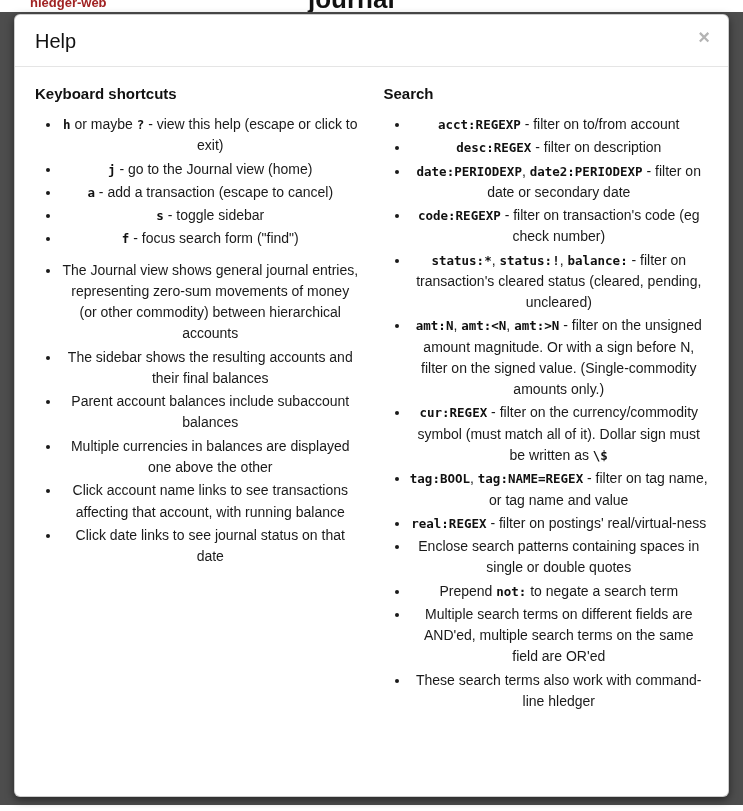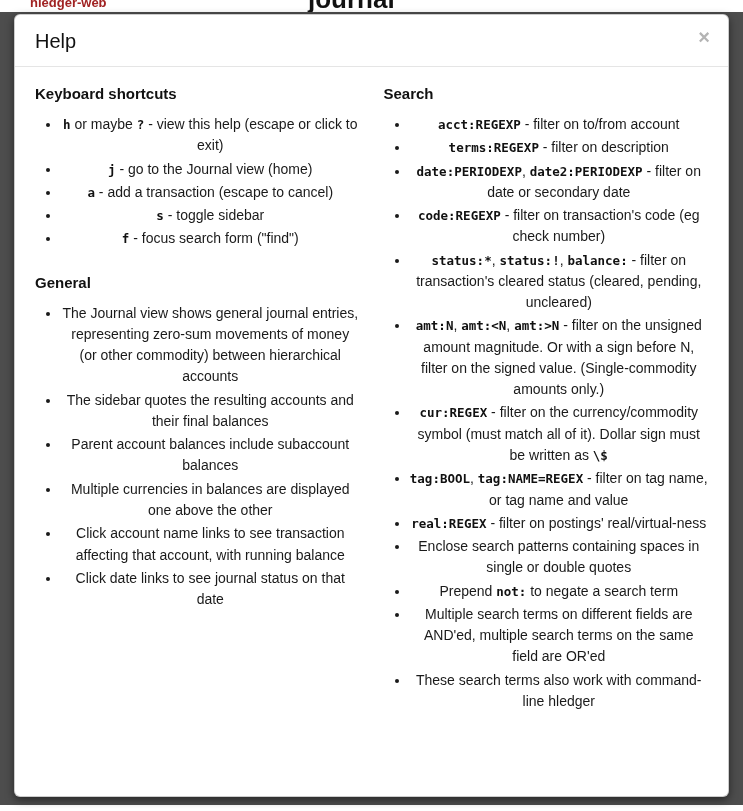--- a/index.html
+++ b/index.html
@@ -113,35 +113,34 @@
   <div class="modal-body">
     <div class="col">
       <h3>Keyboard shortcuts</h3>
       <ul>
           <li><code>h</code> or maybe <code>?</code> - view this help (escape or click to exit)</li>
           <li><code>j</code> - go to the Journal view (home)</li>
           <li><code>a</code> - add a transaction (escape to cancel)</li>
           <li><code>s</code> - toggle sidebar</li>
           <li><code>f</code> - focus search form ("find")</li>
         </ul>
-      <h3>General</h3>
       <ul>
           <li>The Journal view shows general journal entries, representing zero-sum movements of money (or other commodity) between hierarchical accounts</li>
-          <li>The sidebar quotes the resulting accounts and their final balances</li>
+          <li>The sidebar shows the resulting accounts and their final balances</li>
           <li>Parent account balances include subaccount balances</li>
           <li>Multiple currencies in balances are displayed one above the other</li>
-          <li>Click account name links to see transaction affecting that account, with running balance</li>
+          <li>Click account name links to see transactions affecting that account, with running balance</li>
           <li>Click date links to see journal status on that date</li>
         </ul>
     </div>
     <div class="col">
       <h3>Search</h3>
       <ul>
           <li><code>acct:REGEXP</code> - filter on to/from account</li>
-          <li><code>terms:REGEXP</code> - filter on description</li>
+          <li><code>desc:REGEX</code> - filter on description</li>
           <li><code>date:PERIODEXP</code>, <code>date2:PERIODEXP</code> - filter on date or secondary date</li>
           <li><code>code:REGEXP</code> - filter on transaction's code (eg check number)</li>
           <li><code>status:*</code>, <code>status:!</code>, <code>balance:</code> - filter on transaction's cleared status (cleared, pending, uncleared)</li>
           <li><code>amt:N</code>, <code>amt:&lt;N</code>, <code>amt:&gt;N</code> - filter on the unsigned amount magnitude. Or with a sign before N, filter on the signed value. (Single-commodity amounts only.)</li>
           <li><code>cur:REGEX</code> - filter on the currency/commodity symbol (must match all of it). Dollar sign must be written as <code>\$</code></li>
           <li><code>tag:BOOL</code>, <code>tag:NAME=REGEX</code> - filter on tag name, or tag name and value</li>
           <li><code>real:REGEX</code> - filter on postings' real/virtual-ness</li>
           <li>Enclose search patterns containing spaces in single or double quotes</li>
           <li>Prepend <code>not:</code> to negate a search term</li>
           <li>Multiple search terms on different fields are AND'ed, multiple search terms on the same field are OR'ed</li>

